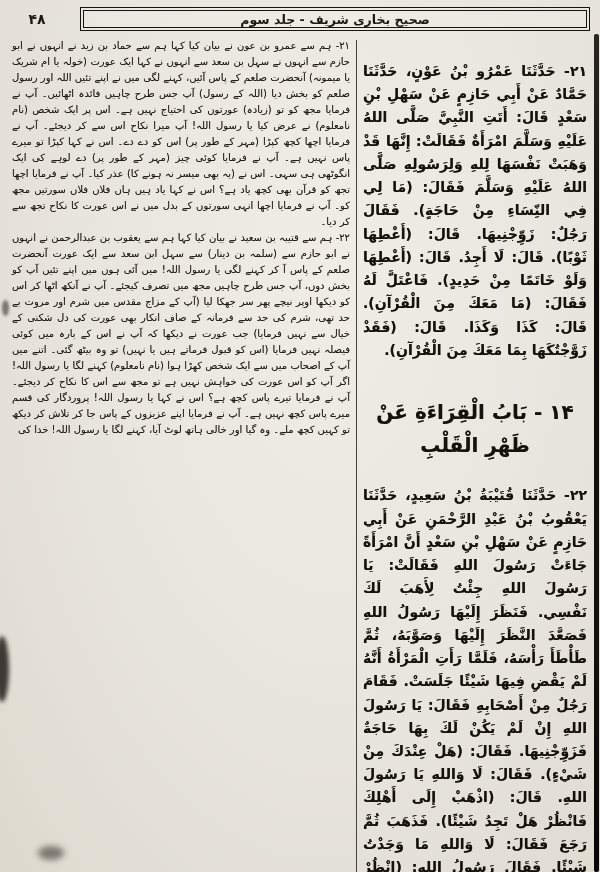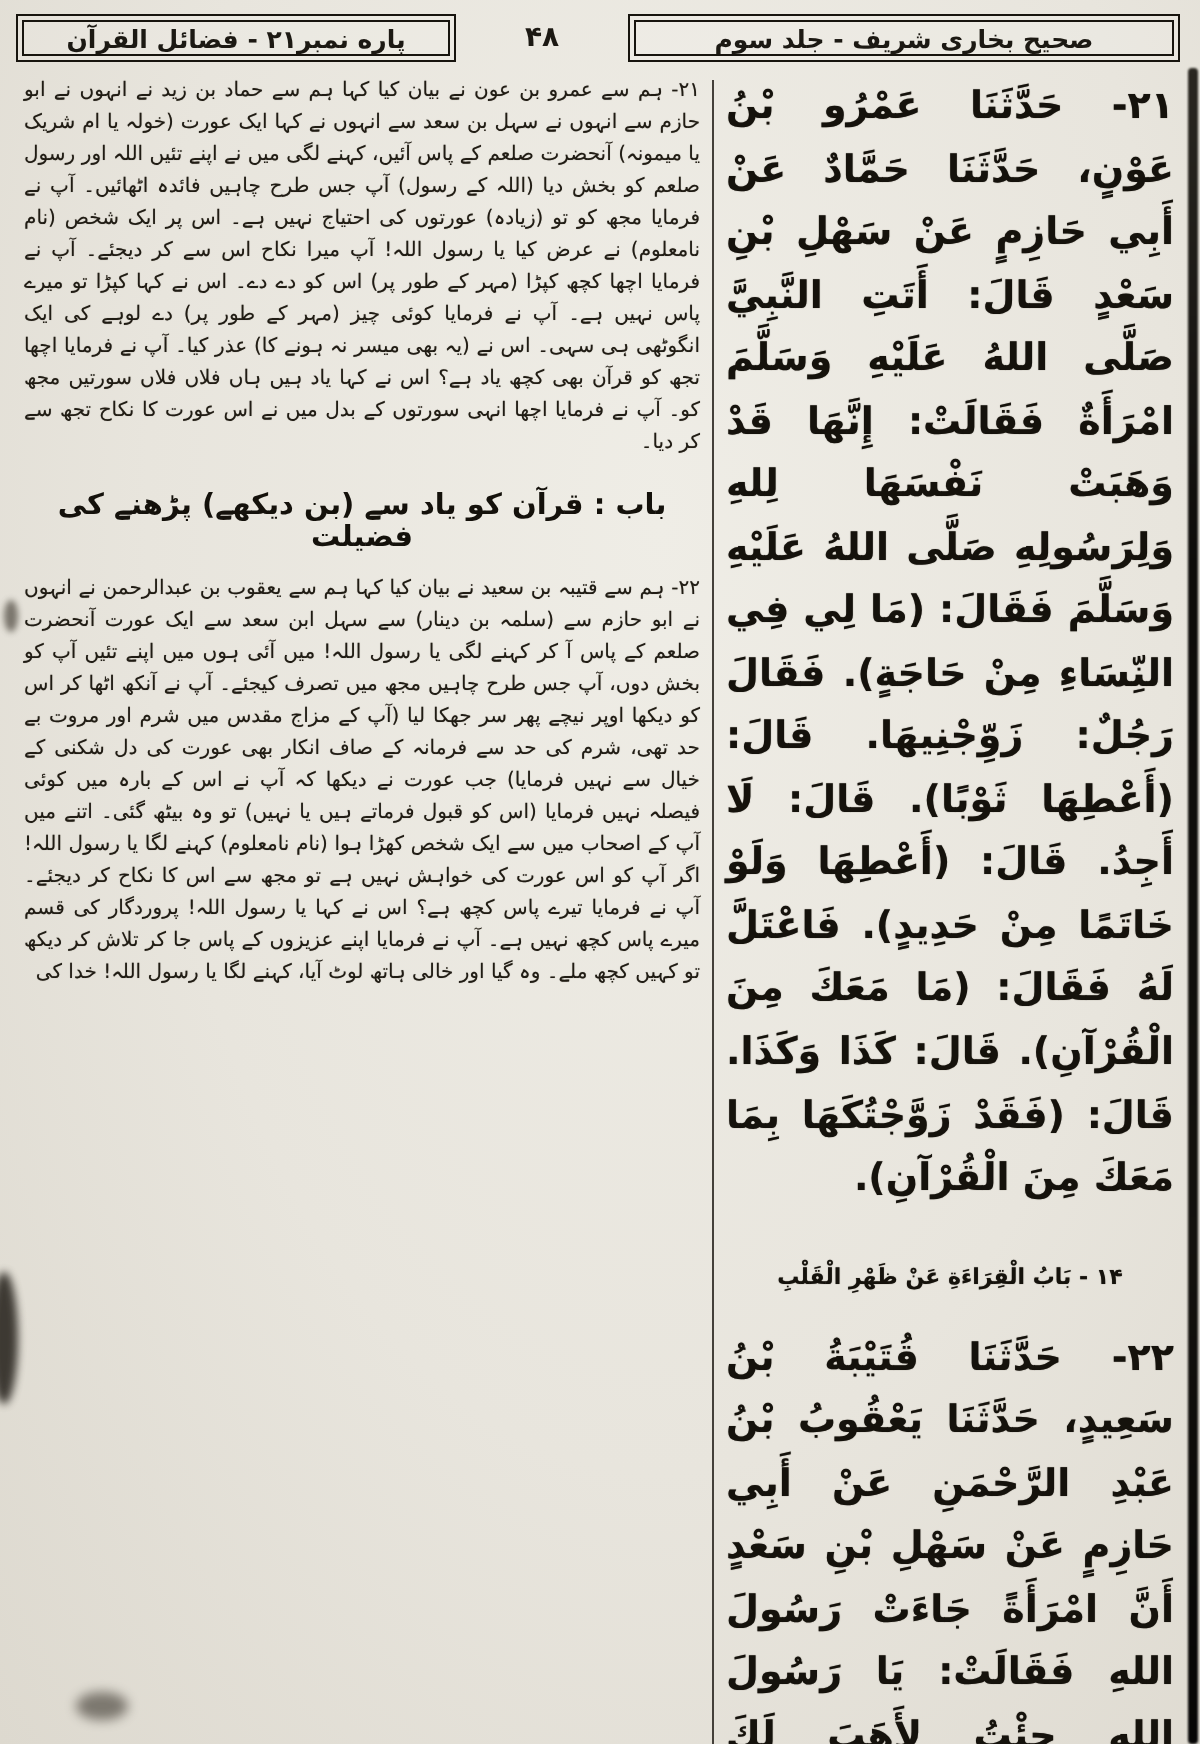--- a/index.html
+++ b/index.html
@@ -33,27 +33,27 @@
   
   .bodyarea{
     position:absolute;top:38px;right:13px;left:8px;bottom:0;
     display:flex;direction:rtl;overflow:hidden;
   }
   .col-arabic{width:224px;direction:rtl;}
   .divider{width:1px;background:#44403a;margin:2px 6px 0 6px;}
   .col-urdu{flex:1;direction:rtl;padding-left:4px;}
   
   .ar{
-    font-size:19px;font-weight:bold;line-height:1.66;
+    font-size:14px;font-weight:bold;line-height:1.66;
     text-align:justify;text-align-last:right;
-    color:#15120c;text-shadow:0 0 .5px rgba(25,18,10,.55);
+    color:#15120c;text-shadow:0 0 .5px rgba(25,18,10,.55);margin-top:22px;
   }
   .ar-heading{
-    margin:24px 0 16px 0;text-align:center;text-align-last:center;
-    font-size:11px;font-weight:bold;letter-spacing:0;
+    margin:34px 0 16px 0;text-align:center;text-align-last:center;
+    font-size:20px;font-weight:bold;letter-spacing:0;
   }
   
   .ur{
     font-size:10px;line-height:1.6;
     text-align:justify;text-align-last:right;
     color:#201c14;text-shadow:0 0 .4px rgba(30,22,12,.45);
   }
   .ur-heading{
     margin:14px 4px 10px 4px;text-align:center;text-align-last:center;
     font-size:14.5px;font-weight:bold;color:#14110b;
@@ -78,36 +78,34 @@
   }
 </style>
 </head>
 <body>
 
 <div class="page">
 
   <div class="header">
     <div class="hbox volume">صحیح بخاری شریف - جلد سوم</div>
     <div class="pnum">۴۸</div>
-    <div class="hbox section">پاره نمبر۲۱ - فضائل القرآن</div>
   </div>
 
   <div class="bodyarea">
 
     <div class="col-arabic">
       <div class="ar">۲۱- حَدَّثَنَا عَمْرُو بْنُ عَوْنٍ، حَدَّثَنَا حَمَّادٌ عَنْ أَبِي حَازِمٍ عَنْ سَهْلِ بْنِ سَعْدٍ قَالَ: أَتَتِ النَّبِيَّ صَلَّى اللهُ عَلَيْهِ وَسَلَّمَ امْرَأَةٌ فَقَالَتْ: إِنَّهَا قَدْ وَهَبَتْ نَفْسَهَا لِلهِ وَلِرَسُولِهِ صَلَّى اللهُ عَلَيْهِ وَسَلَّمَ فَقَالَ: (مَا لِي فِي النِّسَاءِ مِنْ حَاجَةٍ). فَقَالَ رَجُلٌ: زَوِّجْنِيهَا. قَالَ: (أَعْطِهَا ثَوْبًا). قَالَ: لَا أَجِدُ. قَالَ: (أَعْطِهَا وَلَوْ خَاتَمًا مِنْ حَدِيدٍ). فَاعْتَلَّ لَهُ فَقَالَ: (مَا مَعَكَ مِنَ الْقُرْآنِ). قَالَ: كَذَا وَكَذَا. قَالَ: (فَقَدْ زَوَّجْتُكَهَا بِمَا مَعَكَ مِنَ الْقُرْآنِ).</div>
       <div class="ar ar-heading">۱۴ - بَابُ الْقِرَاءَةِ عَنْ ظَهْرِ الْقَلْبِ</div>
       <div class="ar">۲۲- حَدَّثَنَا قُتَيْبَةُ بْنُ سَعِيدٍ، حَدَّثَنَا يَعْقُوبُ بْنُ عَبْدِ الرَّحْمَنِ عَنْ أَبِي حَازِمٍ عَنْ سَهْلِ بْنِ سَعْدٍ أَنَّ امْرَأَةً جَاءَتْ رَسُولَ اللهِ فَقَالَتْ: يَا رَسُولَ اللهِ جِئْتُ لِأَهَبَ لَكَ نَفْسِي. فَنَظَرَ إِلَيْهَا رَسُولُ اللهِ فَصَعَّدَ النَّظَرَ إِلَيْهَا وَصَوَّبَهُ، ثُمَّ طَأْطَأَ رَأْسَهُ، فَلَمَّا رَأَتِ الْمَرْأَةُ أَنَّهُ لَمْ يَقْضِ فِيهَا شَيْئًا جَلَسَتْ. فَقَامَ رَجُلٌ مِنْ أَصْحَابِهِ فَقَالَ: يَا رَسُولَ اللهِ إِنْ لَمْ يَكُنْ لَكَ بِهَا حَاجَةٌ فَزَوِّجْنِيهَا. فَقَالَ: (هَلْ عِنْدَكَ مِنْ شَيْءٍ). فَقَالَ: لَا وَاللهِ يَا رَسُولَ اللهِ. قَالَ: (اذْهَبْ إِلَى أَهْلِكَ فَانْظُرْ هَلْ تَجِدُ شَيْئًا). فَذَهَبَ ثُمَّ رَجَعَ فَقَالَ: لَا وَاللهِ مَا وَجَدْتُ شَيْئًا. فَقَالَ رَسُولُ اللهِ: (انْظُرْ وَلَوْ خَاتَمًا مِنْ حَدِيدٍ). فَذَهَبَ ثُمَّ رَجَعَ</div>
     </div>
 
     <div class="divider"></div>
 
     <div class="col-urdu">
       <div class="ur">۲۱- ہم سے عمرو بن عون نے بیان کیا کہا ہم سے حماد بن زید نے انہوں نے ابو حازم سے انہوں نے سہل بن سعد سے انہوں نے کہا ایک عورت (خولہ یا ام شریک یا میمونہ) آنحضرت صلعم کے پاس آئیں، کہنے لگی میں نے اپنے تئیں اللہ اور رسول صلعم کو بخش دیا (اللہ کے رسول) آپ جس طرح چاہیں فائدہ اٹھائیں۔ آپ نے فرمایا مجھ کو تو (زیادہ) عورتوں کی احتیاج نہیں ہے۔ اس پر ایک شخص (نام نامعلوم) نے عرض کیا یا رسول اللہ! آپ میرا نکاح اس سے کر دیجئے۔ آپ نے فرمایا اچھا کچھ کپڑا (مہر کے طور پر) اس کو دے دے۔ اس نے کہا کپڑا تو میرے پاس نہیں ہے۔ آپ نے فرمایا کوئی چیز (مہر کے طور پر) دے لوہے کی ایک انگوٹھی ہی سہی۔ اس نے (یہ بھی میسر نہ ہونے کا) عذر کیا۔ آپ نے فرمایا اچھا تجھ کو قرآن بھی کچھ یاد ہے؟ اس نے کہا یاد ہیں ہاں فلاں فلاں سورتیں مجھ کو۔ آپ نے فرمایا اچھا انہی سورتوں کے بدل میں نے اس عورت کا نکاح تجھ سے کر دیا۔</div>
-      <div class="ur-heading">باب : قرآن کو یاد سے (بن دیکھے) پڑھنے کی فضیلت</div>
       <div class="ur">۲۲- ہم سے قتیبہ بن سعید نے بیان کیا کہا ہم سے یعقوب بن عبدالرحمن نے انہوں نے ابو حازم سے (سلمہ بن دینار) سے سہل ابن سعد سے ایک عورت آنحضرت صلعم کے پاس آ کر کہنے لگی یا رسول اللہ! میں آئی ہوں میں اپنے تئیں آپ کو بخش دوں، آپ جس طرح چاہیں مجھ میں تصرف کیجئے۔ آپ نے آنکھ اٹھا کر اس کو دیکھا اوپر نیچے پھر سر جھکا لیا (آپ کے مزاج مقدس میں شرم اور مروت بے حد تھی، شرم کی حد سے فرمانہ کے صاف انکار بھی عورت کی دل شکنی کے خیال سے نہیں فرمایا) جب عورت نے دیکھا کہ آپ نے اس کے بارہ میں کوئی فیصلہ نہیں فرمایا (اس کو قبول فرماتے ہیں یا نہیں) تو وہ بیٹھ گئی۔ اتنے میں آپ کے اصحاب میں سے ایک شخص کھڑا ہوا (نام نامعلوم) کہنے لگا یا رسول اللہ! اگر آپ کو اس عورت کی خواہش نہیں ہے تو مجھ سے اس کا نکاح کر دیجئے۔ آپ نے فرمایا تیرے پاس کچھ ہے؟ اس نے کہا یا رسول اللہ! پروردگار کی قسم میرے پاس کچھ نہیں ہے۔ آپ نے فرمایا اپنے عزیزوں کے پاس جا کر تلاش کر دیکھ تو کہیں کچھ ملے۔ وہ گیا اور خالی ہاتھ لوٹ آیا، کہنے لگا یا رسول اللہ! خدا کی</div>
     </div>
 
   </div>
 
   <div class="gutter-line"></div>
   <div class="smudge-a"></div>
   <div class="smudge-b"></div>
   <div class="smudge-c"></div>
 

